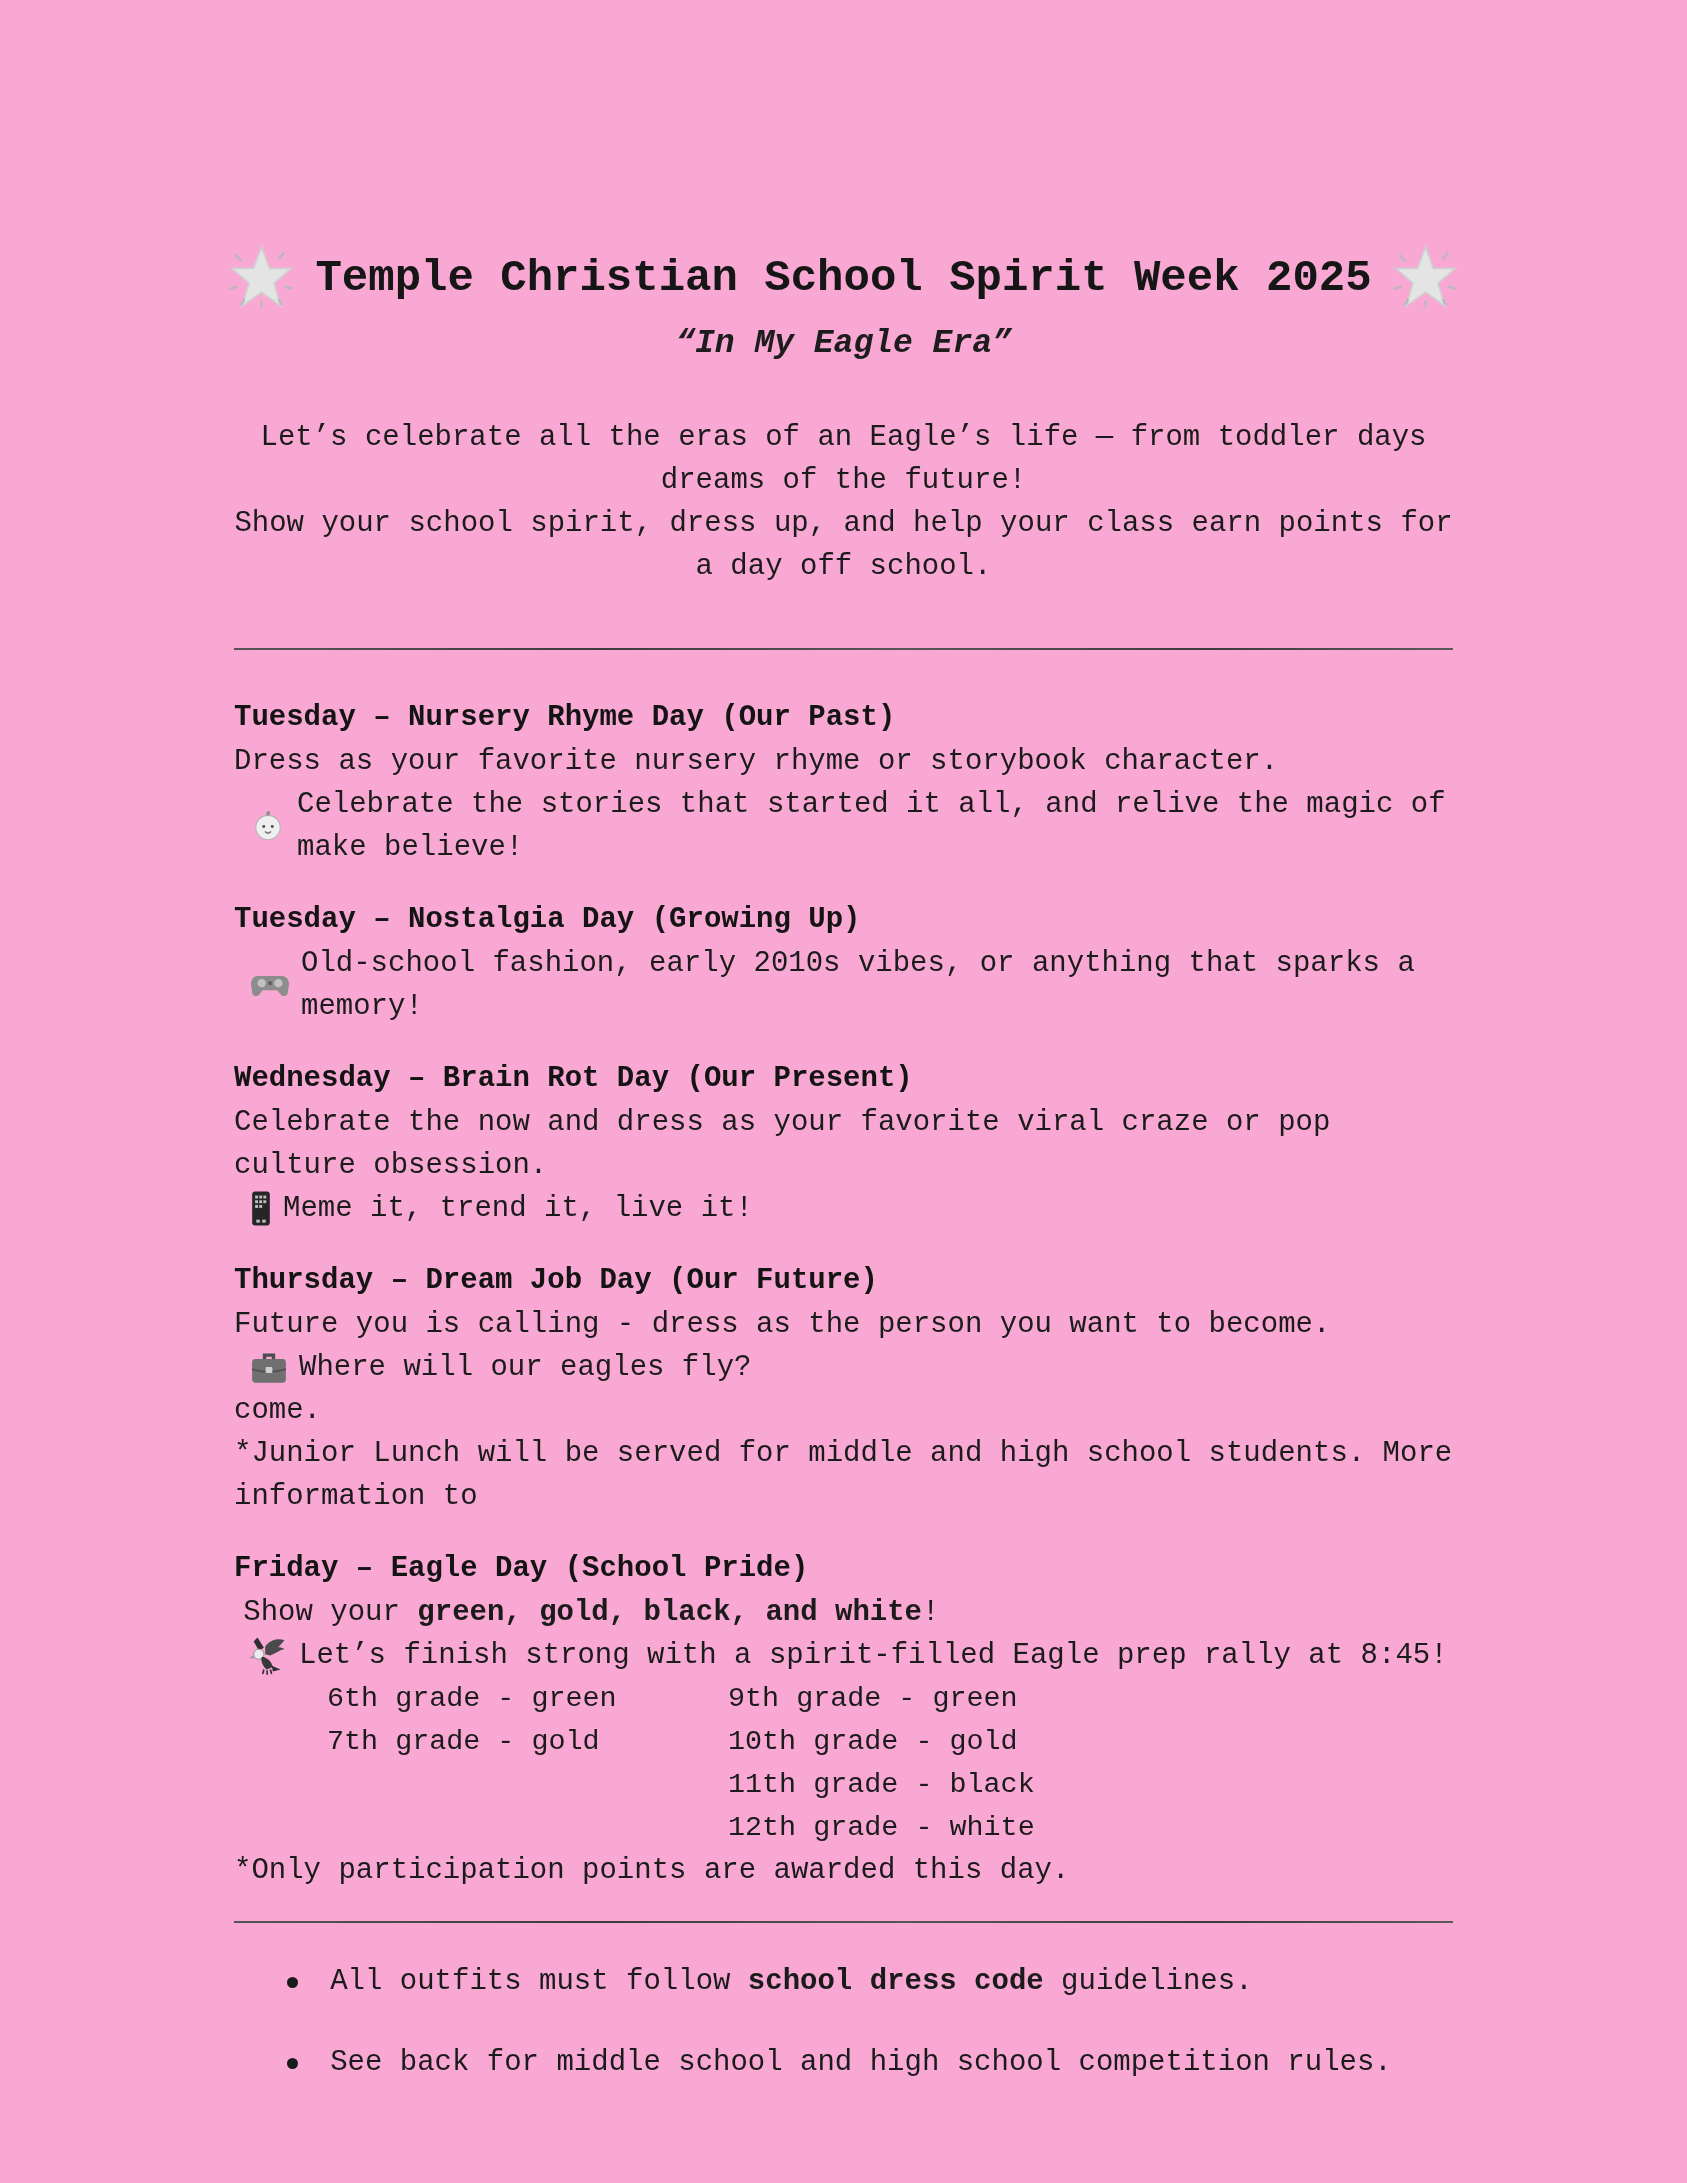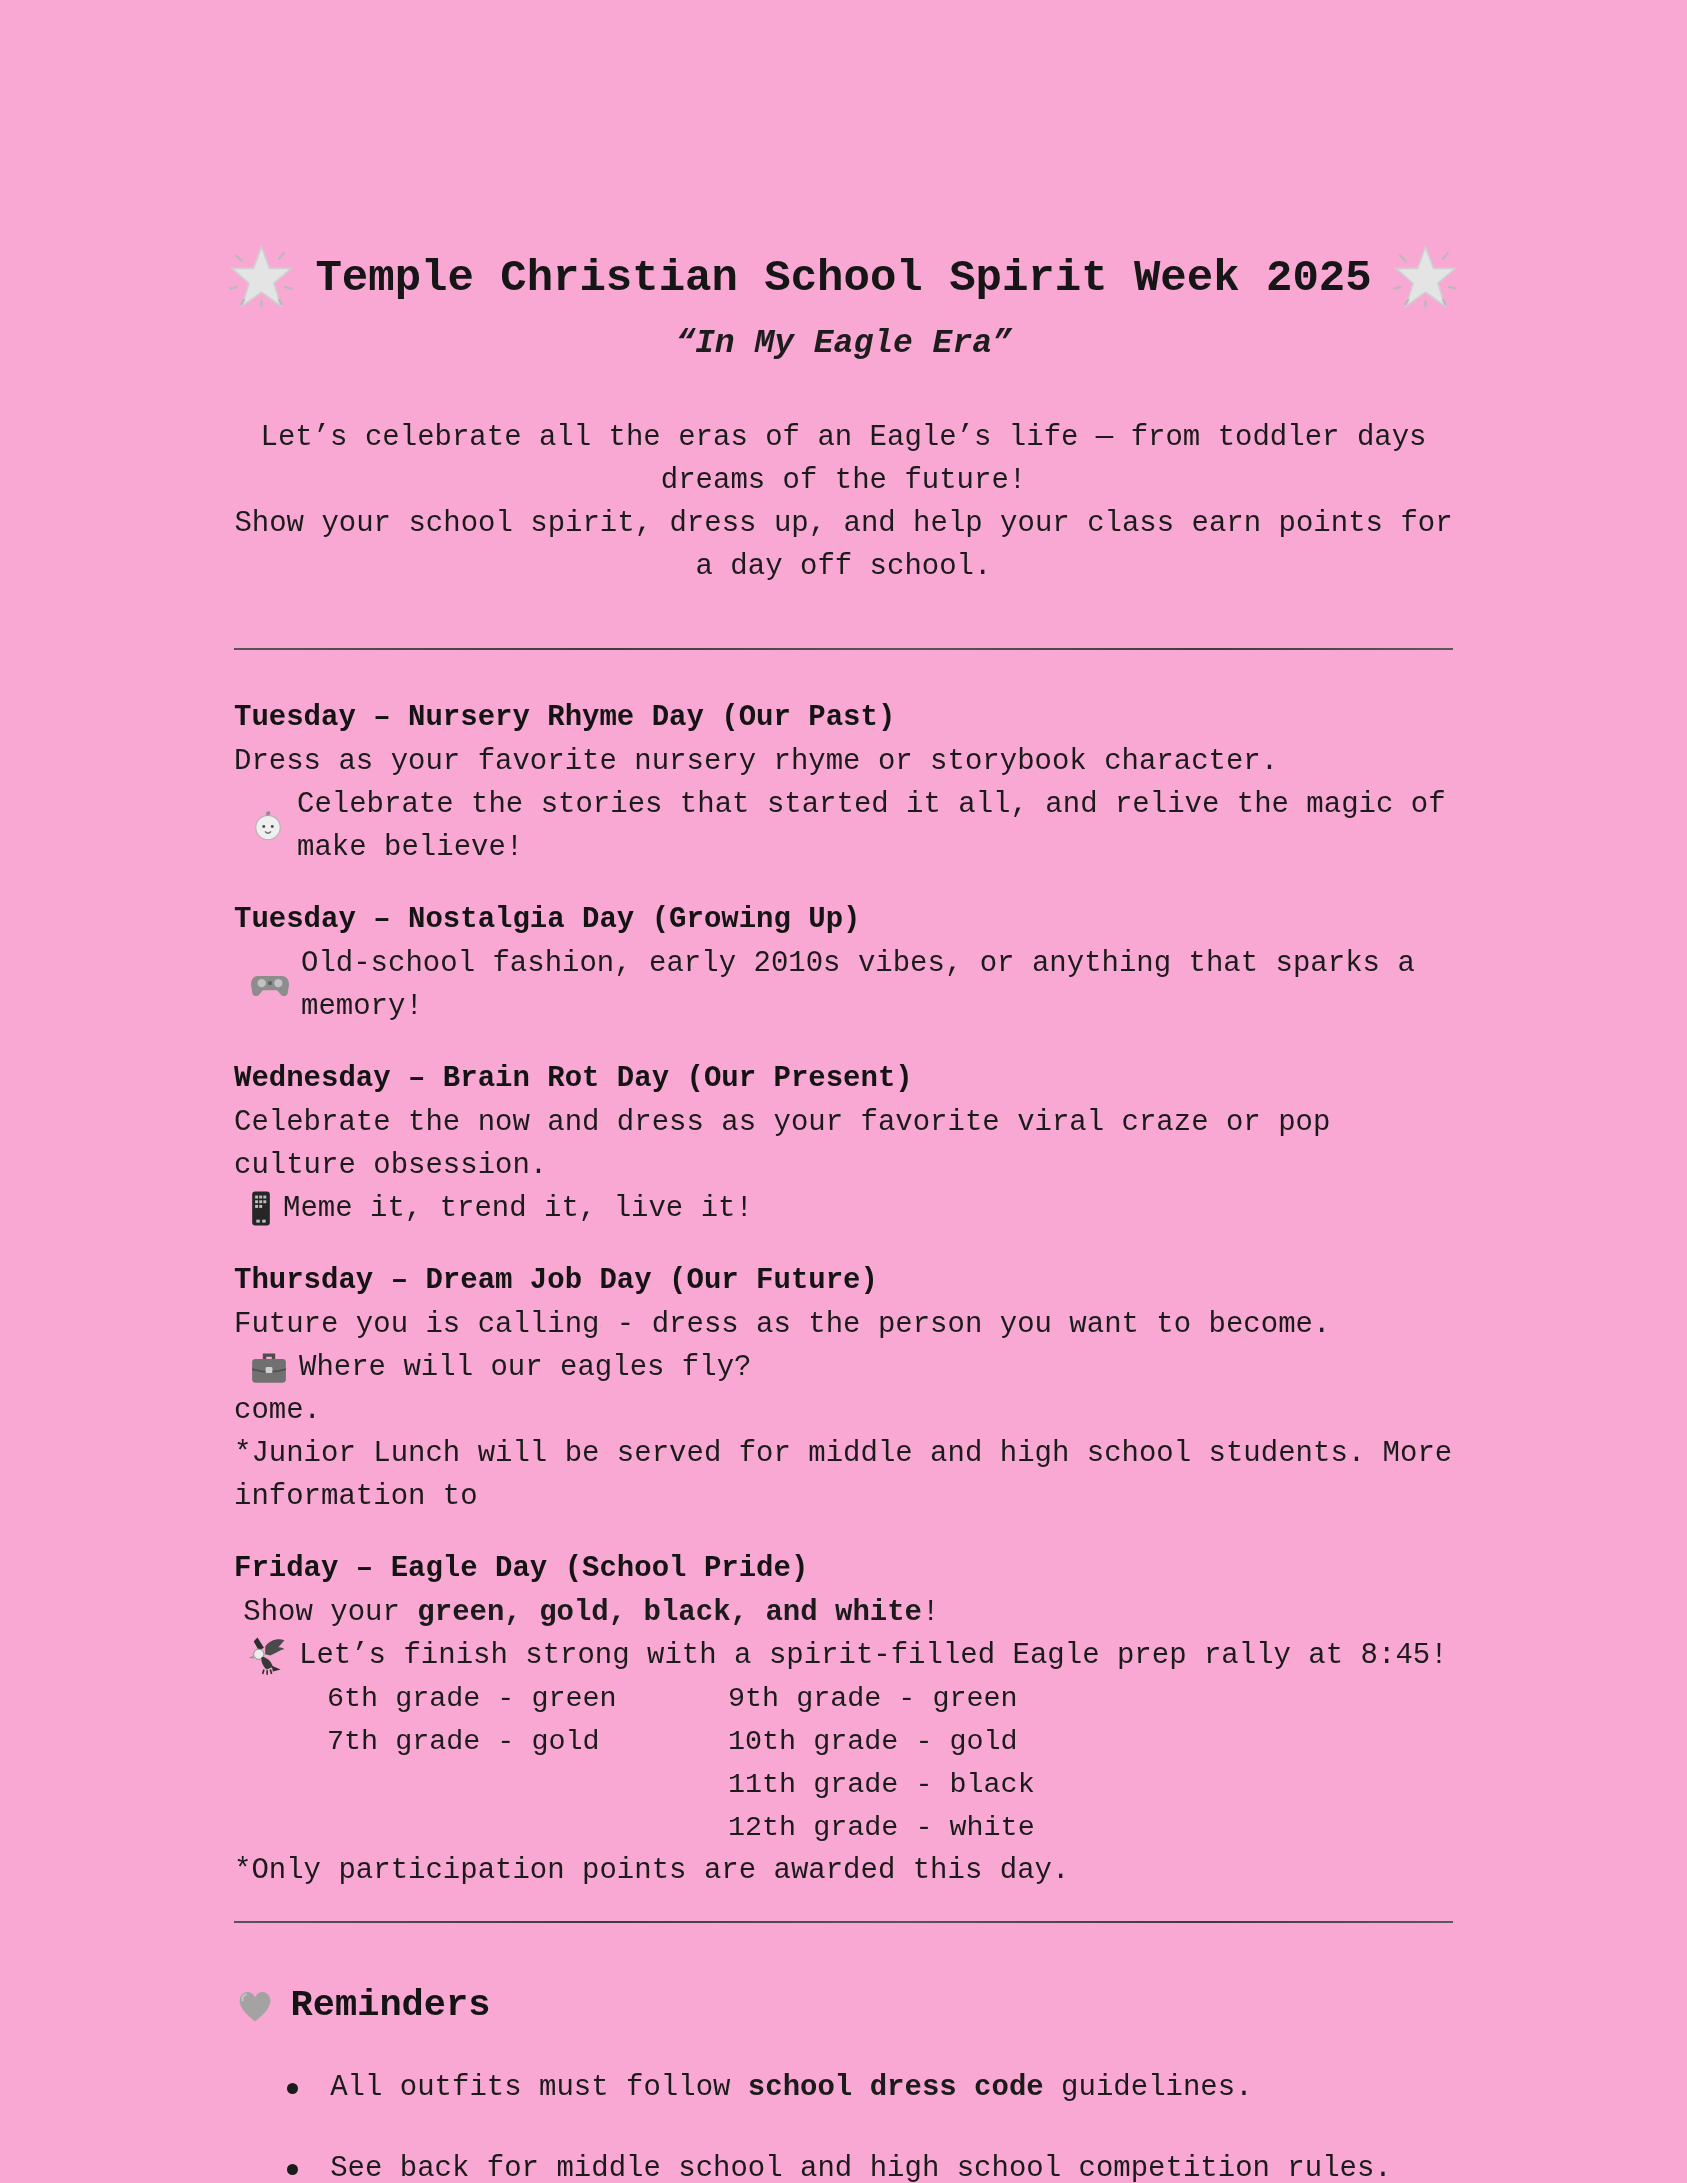--- a/index.html
+++ b/index.html
@@ -239,29 +239,20 @@
         <div class="gline">10th grade - gold</div>
         <div class="gline">11th grade - black</div>
         <div class="gline">12th grade - white</div>
       </div>
     </div>
     <div class="line">*Only participation points are awarded this day.</div>
   </div>
 
   <div class="divider divider2"></div>
 
-  <div class="reminders-heading">
-    <span class="icon">
-      <svg width="42" height="42" viewBox="0 0 64 64">
-        <path d="M32 57 C13 43 5 30 10 19 C14 10 27 9 32 20 C37 9 50 10 54 19 C59 30 51 43 32 57 Z" fill="#a3a3a3"></path>
-        <path d="M18 16 C14 17 12 21 13 25" stroke="#c6c6c6" stroke-width="3" fill="none" stroke-linecap="round"></path>
-      </svg>
-    </span>
-    <span>Reminders</span>
-  </div>
 
   <div class="bullets">
     <div class="bullet">
       <span class="bullet-dot"></span>
       <span class="line"><span>All outfits must follow </span><span class="ib">school dress code</span><span> guidelines.</span></span>
     </div>
     <div class="bullet">
       <span class="bullet-dot"></span>
       <span class="line"><span>See back for middle school and high school competition rules.</span><span class="ib"></span><span></span></span>
     </div>

